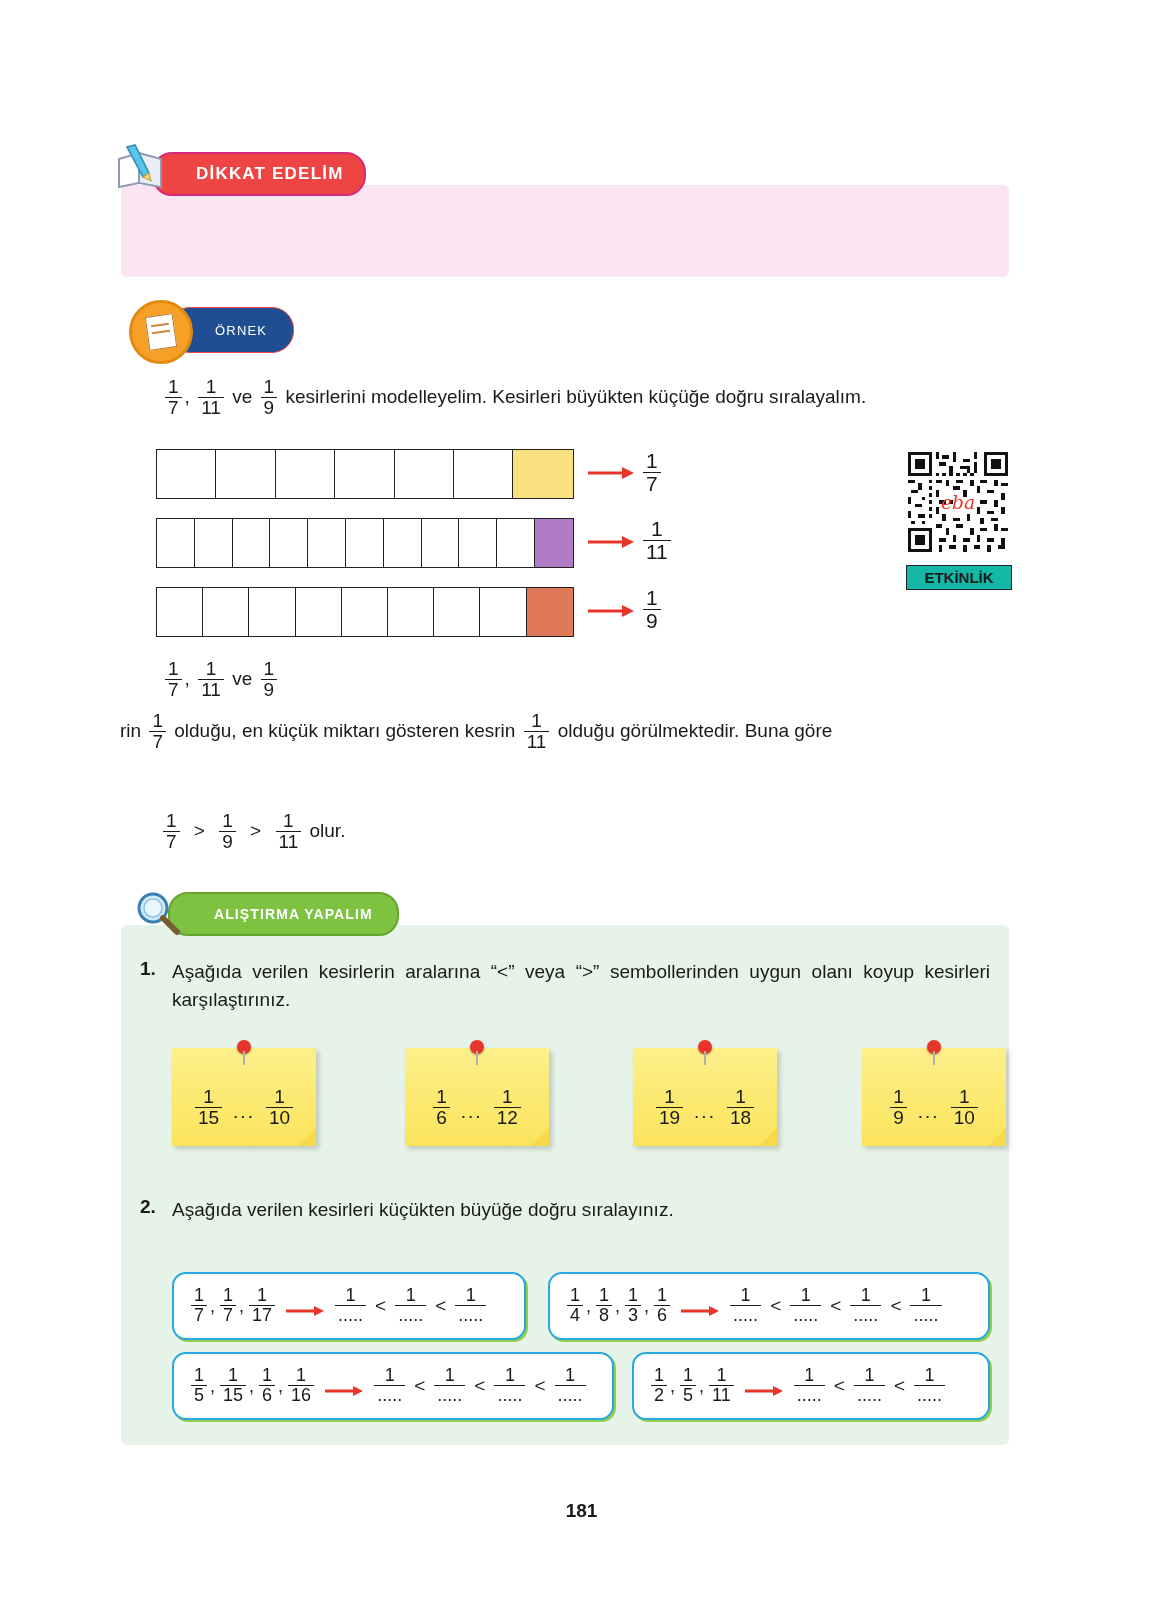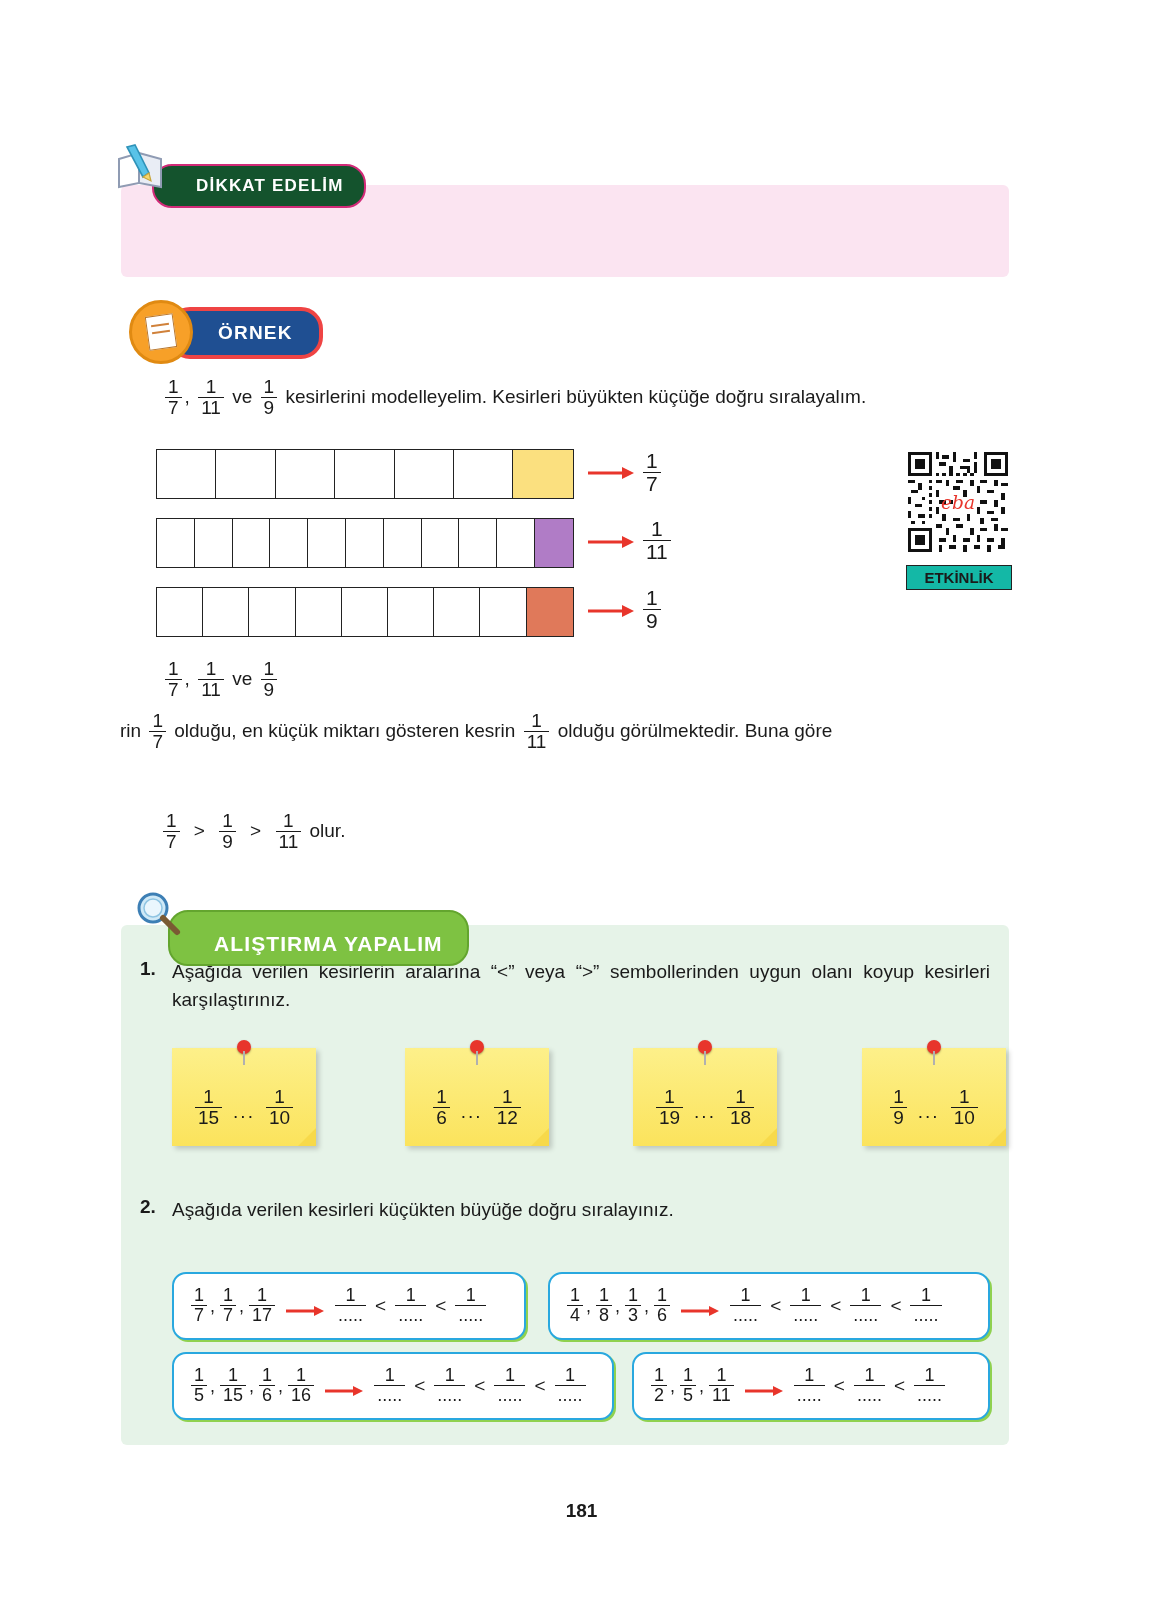--- a/index.html
+++ b/index.html
@@ -43,31 +43,30 @@
     left: 121px; top: 185px;
     width: 888px; height: 92px;
     background: #fbe4f1;
     border-radius: 6px;
   }
   .dikkat-tab {
     position: absolute;
     left: 152px; top: 152px;
     height: 40px;
     padding: 0 20px 0 42px;
-    background: #14532d;
+    background: #ef4444;
     border: 2px solid #d22a78;
     border-radius: 20px;
     display: flex;
     align-items: center;
     color: #ffffff;
     font-weight: bold;
     font-size: 17px;
     letter-spacing: 1.2px;
     z-index: 5;
-    margin-top: 12px;
   }
   .dikkat-icon {
     position: absolute;
     left: 113px; top: 143px;
     width: 58px; height: 50px;
     z-index: 6;
   }
   .dikkat-text {
     position: absolute;
     left: 172px; top: 215px;
@@ -76,27 +75,27 @@
     color: #1a1a1a;
   }
 
   
   .ornek-tab {
     position: absolute;
     left: 168px; top: 307px;
     height: 44px;
     padding: 0 26px 0 46px;
     background: #1f4f92;
-    border: 4px solid #ef4444;
+    border: 1px solid #ef4444;
     border-radius: 22px;
     display: flex;
     align-items: center;
     color: #ffffff;
-    font-weight: bold;
-    font-size: 19px;
+    font-weight: normal;
+    font-size: 13px;
     letter-spacing: 1.2px;
     z-index: 5;
   }
   .ornek-icon {
     position: absolute;
     left: 129px; top: 300px;
     width: 58px; height: 58px;
     border-radius: 50%;
     background: #f7a028;
     border: 3px solid #e08a12;
@@ -185,32 +184,31 @@
     position: absolute;
     left: 121px; top: 925px;
     width: 888px; height: 520px;
     background: #e6f3e8;
     border-radius: 6px;
   }
   .alis-tab {
     position: absolute;
     left: 168px; top: 892px;
     height: 40px;
-    padding: 12px 24px 0 44px;
+    padding: 0 24px 0 44px;
     background: #7ec242;
     border: 2px solid #63a52e;
     border-radius: 20px;
     display: flex;
     align-items: center;
     color: #ffffff;
     font-weight: bold;
-    font-size: 21px;
+    font-size: 14px;
     letter-spacing: 1.1px;
     z-index: 5;
-    margin-top: 18px;
   }
   .alis-icon {
     position: absolute;
     left: 131px; top: 886px;
     width: 52px; height: 52px;
     z-index: 6;
   }
 
   .q-num {
     position: absolute;

